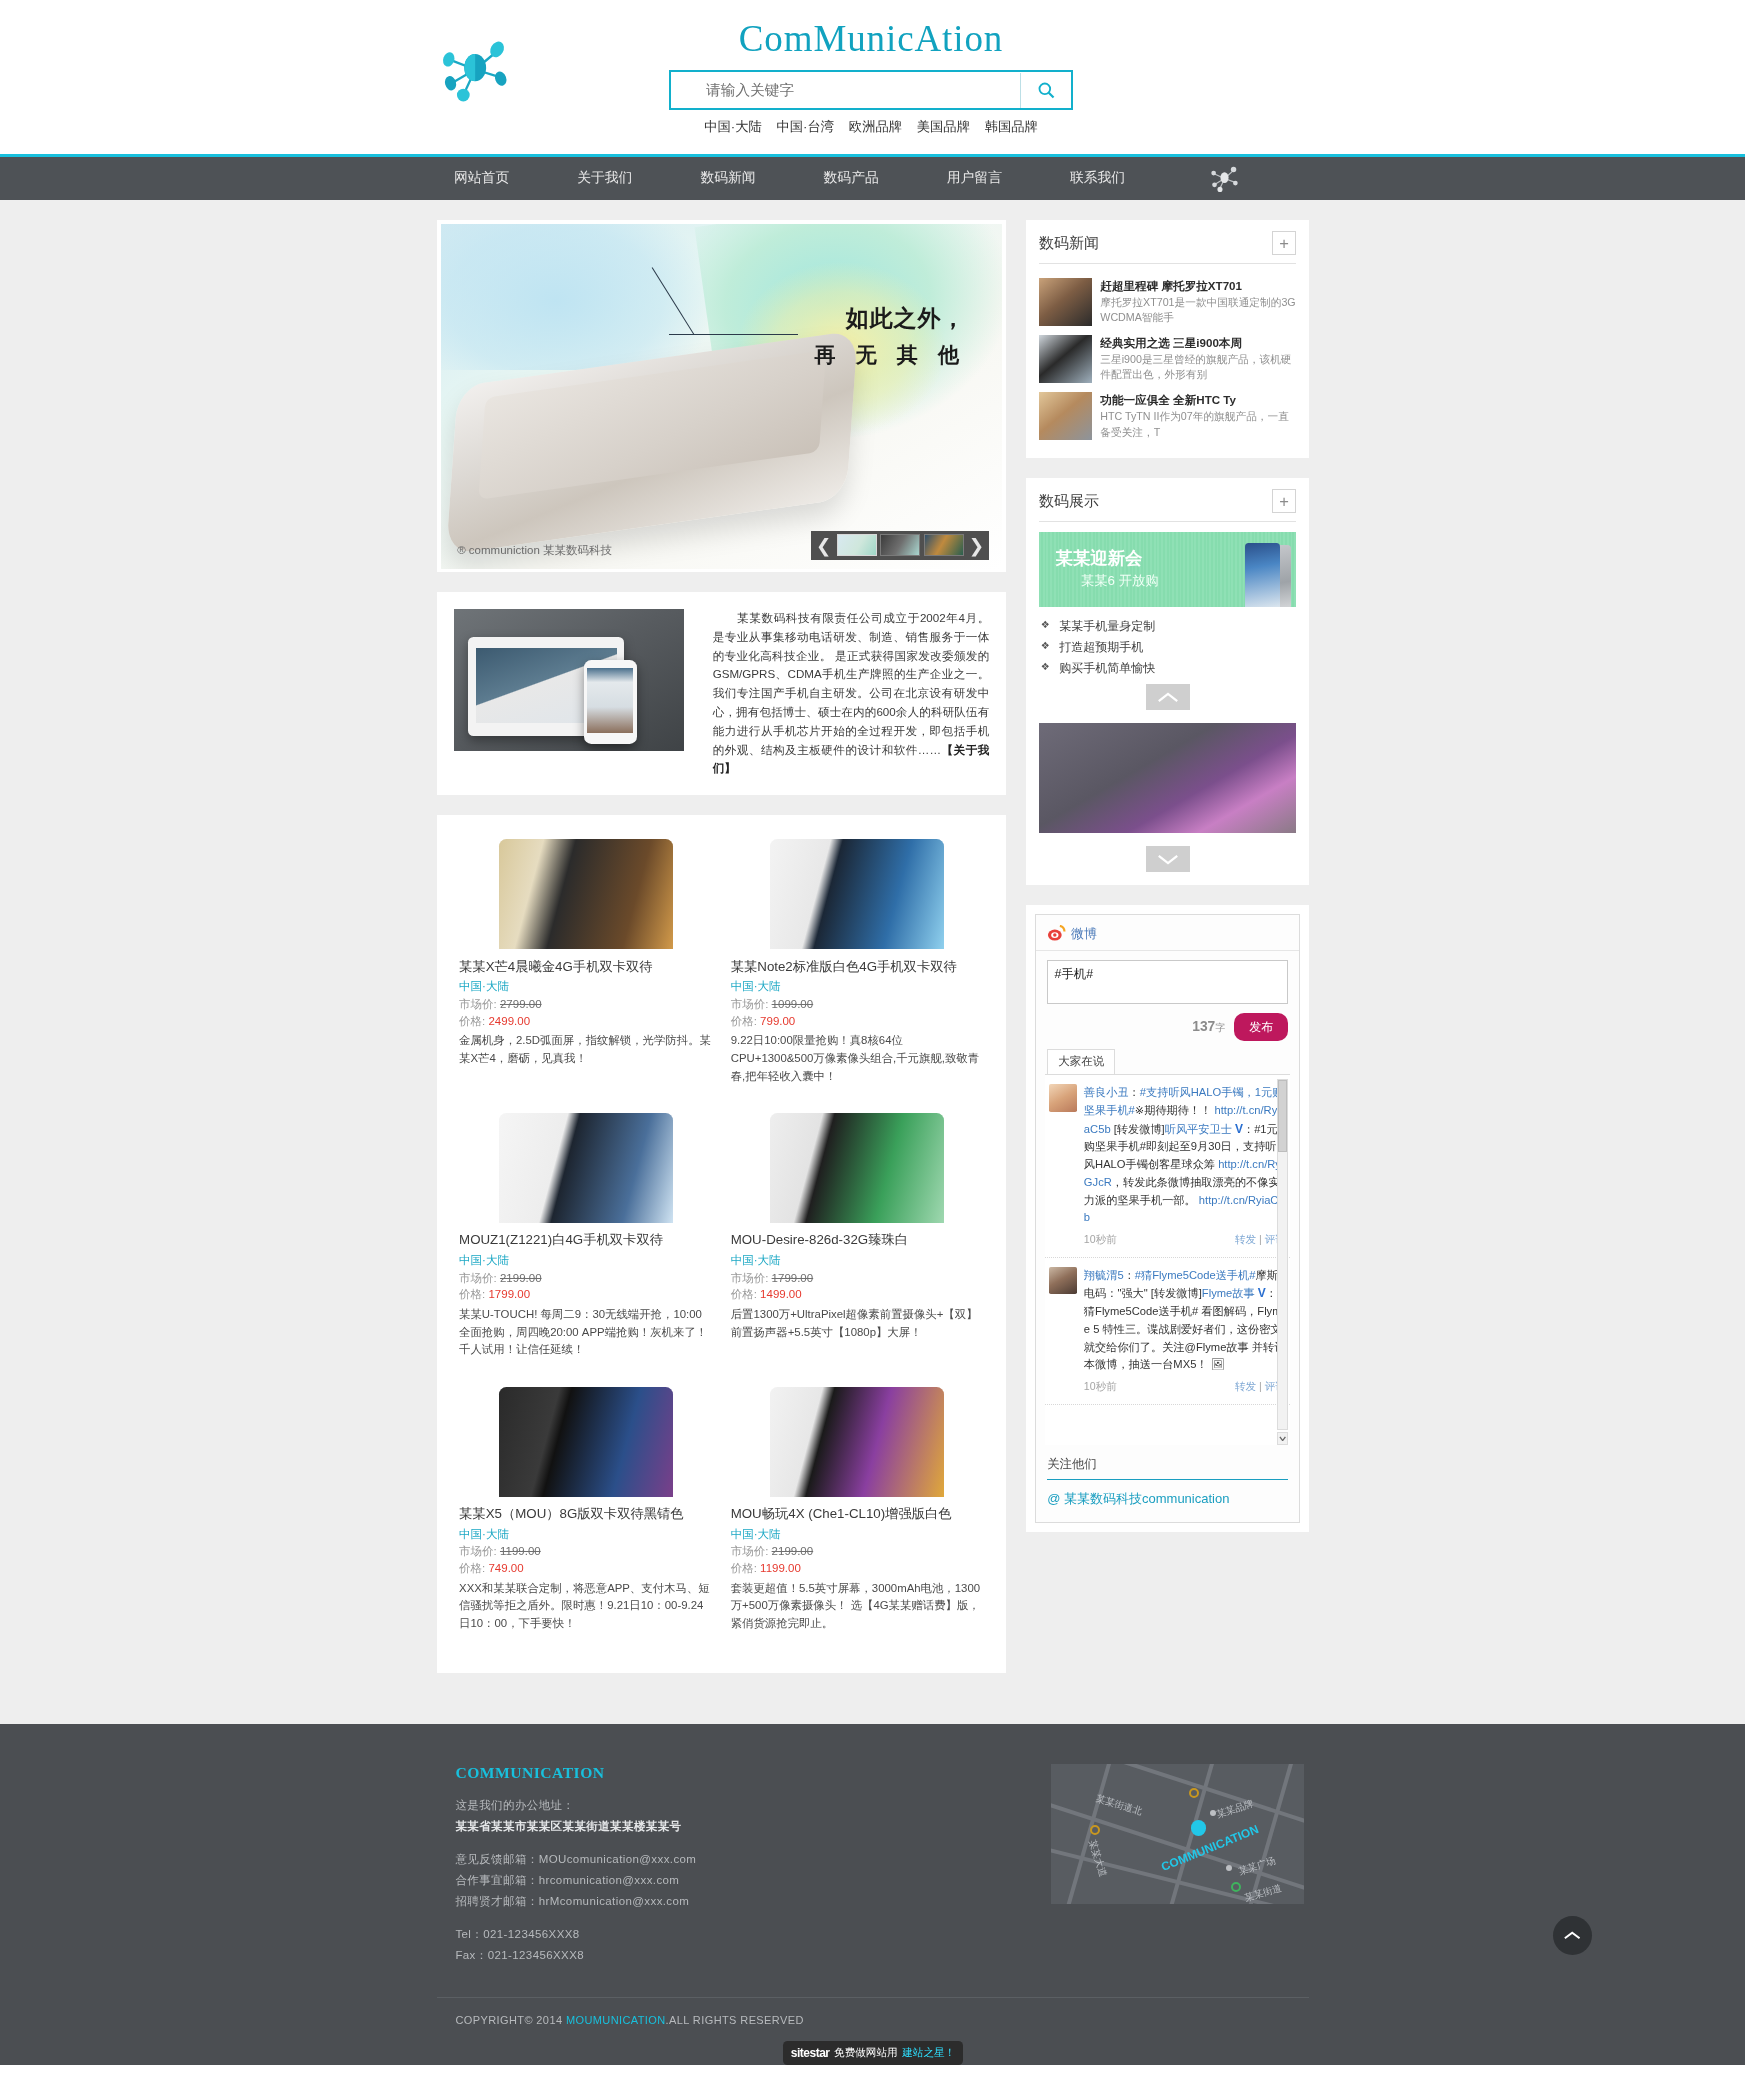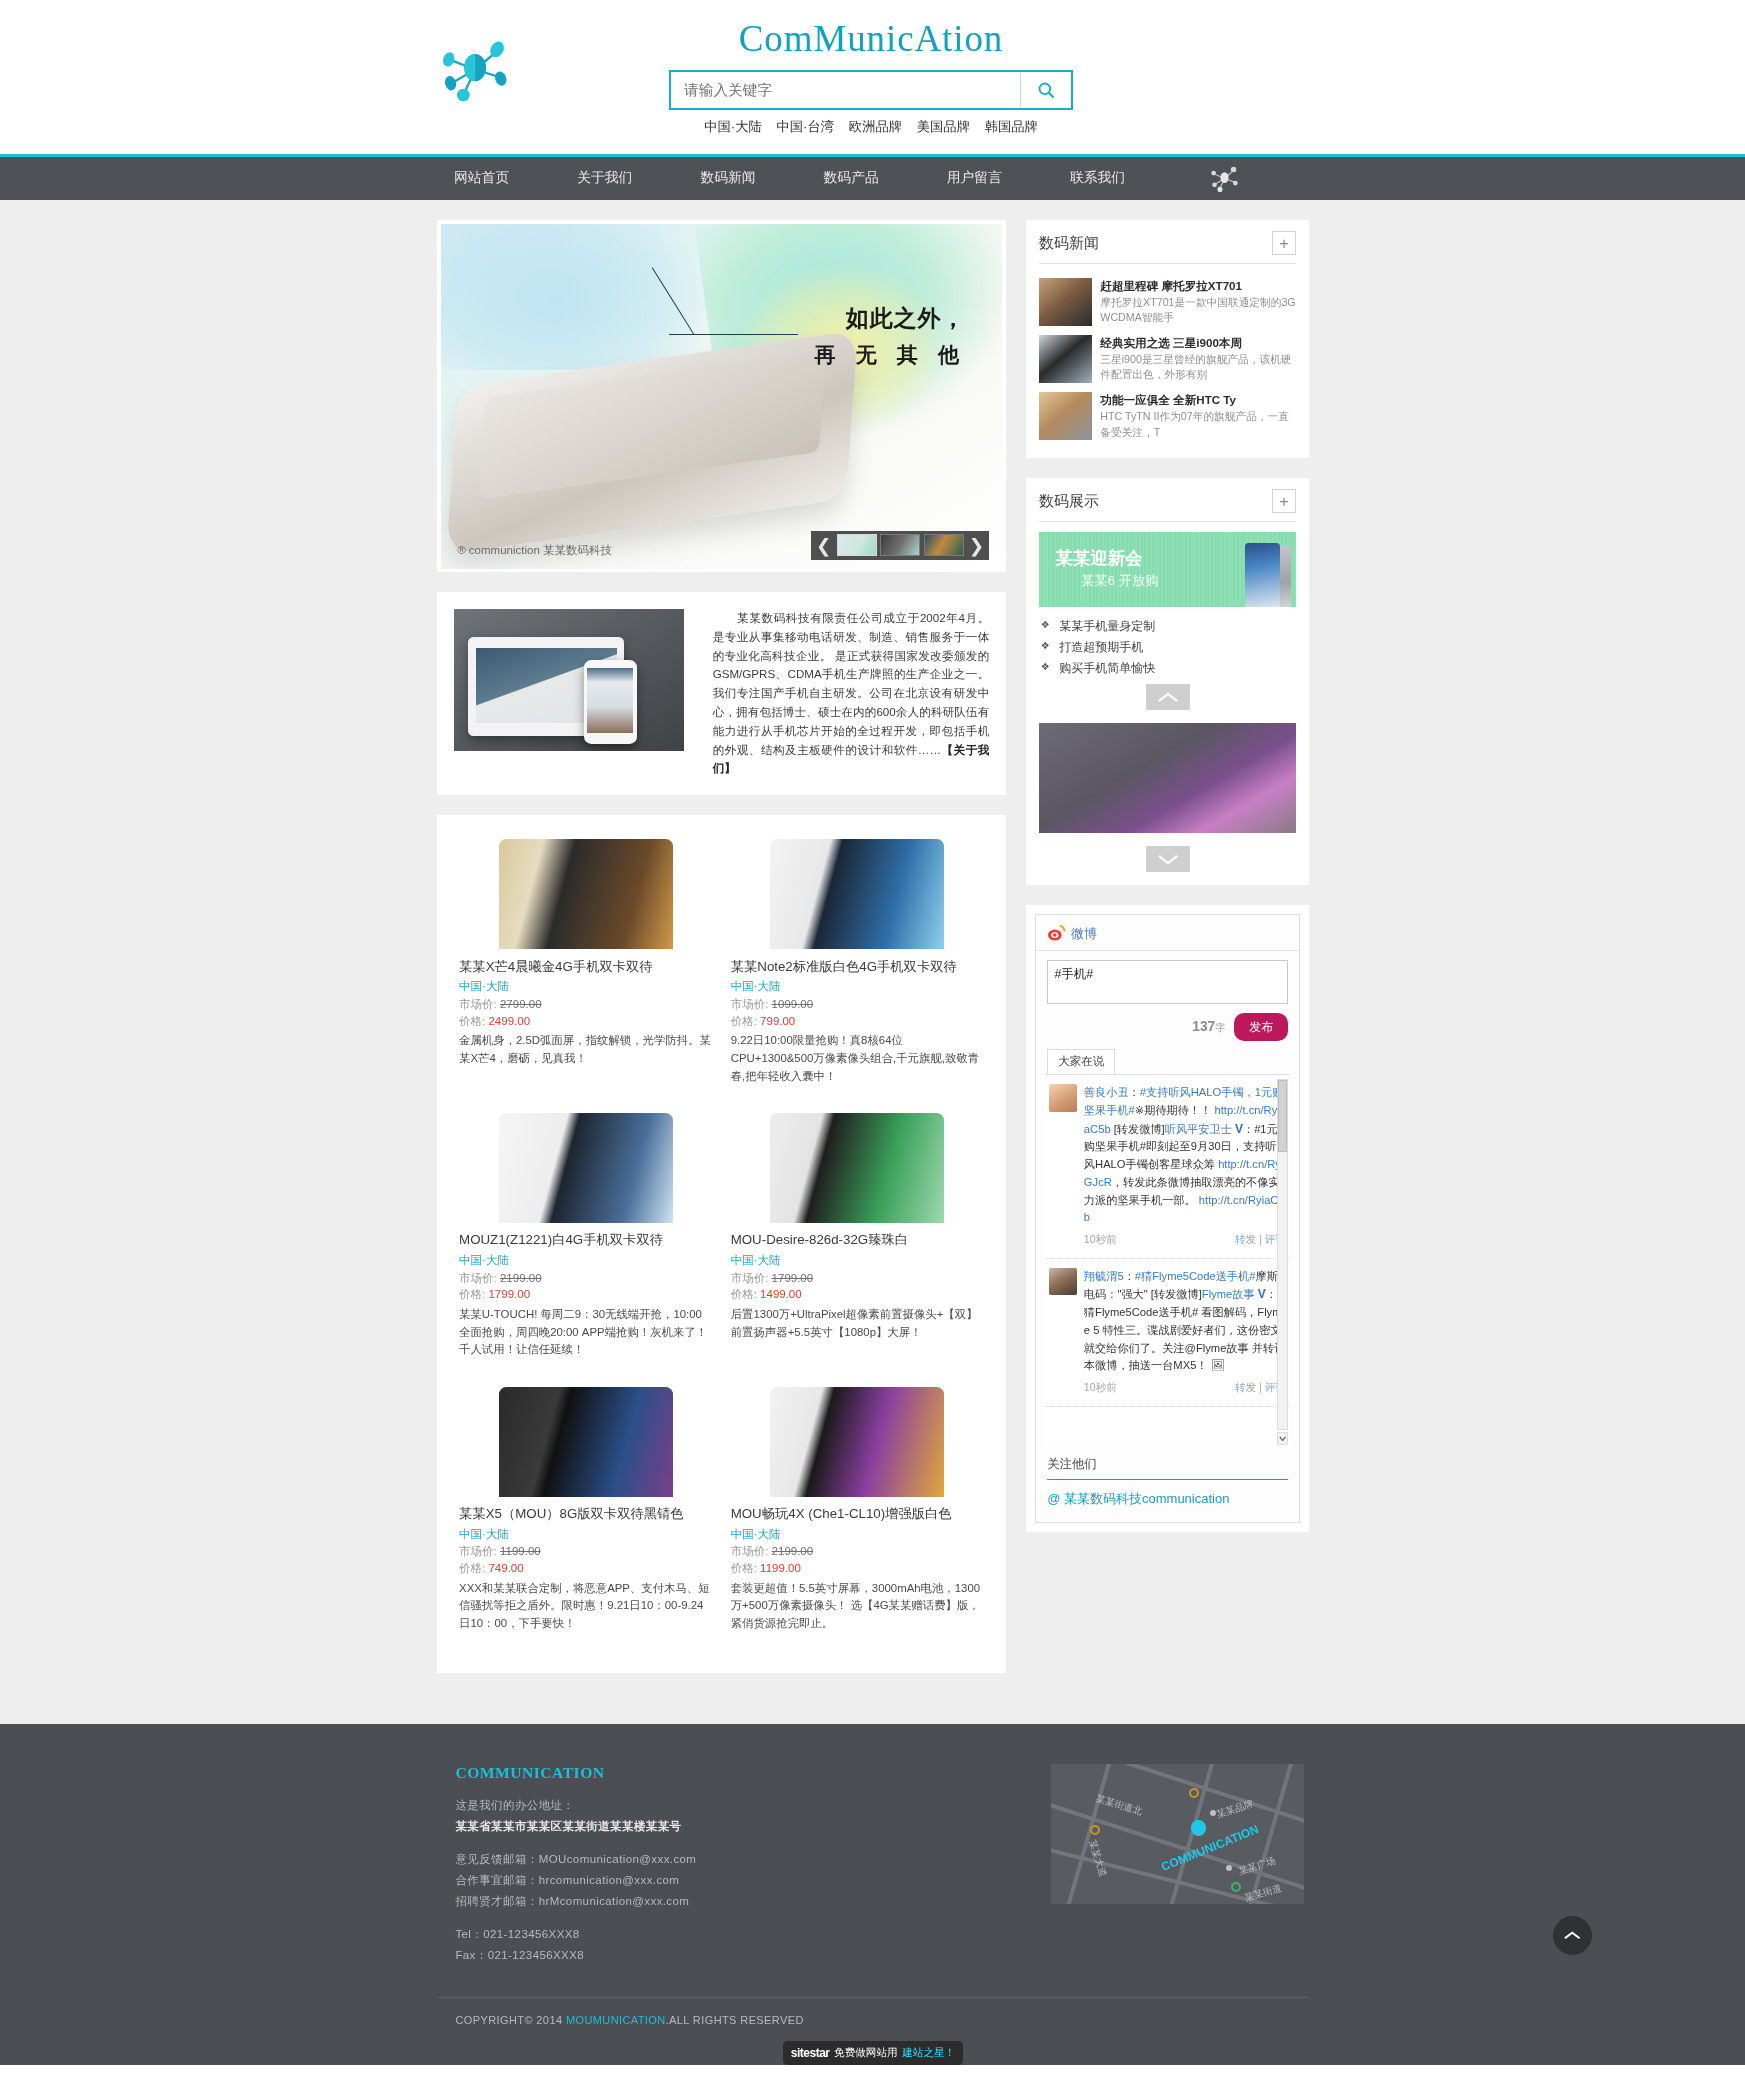--- a/index.html
+++ b/index.html
@@ -34,20 +34,21 @@
     white-space: nowrap;
   }
   .search-wrap {
     position: absolute;
     left: 669px; top: 70px;
     width: 404px; height: 40px;
     border: 2.8px solid #12b0cc;
     background: #fff;
     display: flex;
     align-items: center;
+    padding-left: 22px;
   }
   .search-input {
     flex: 1;
     border: none;
     outline: none;
     height: 35px;
     padding: 0 13px;
     font-size: 14.7px;
     color: #555;
     font-family: "Liberation Sans", sans-serif;
@@ -325,21 +326,21 @@
   .feed-av { width: 27.5px; height: 27.5px; flex:none; border-radius:1.8px; }
   .av1 { background: linear-gradient(150deg,#f2d6b8 0%,#d8a37a 50%,#b9795a 100%); }
   .av2 { background: linear-gradient(150deg,#cbb8a4 0%,#8f6f5a 45%,#4b3b33 100%); }
   .feed-body { min-width:0; font-size: 11.2px; line-height:1.58; color:#333; word-break: break-all; }
   .feed-body a { color:#3b7ac0; text-decoration:none; }
   .feed-v { color:#2a6fd0; font-weight:bold; font-size: 12px; }
   .feed-meta {
     display:flex; align-items:center; justify-content:space-between;
     margin-top: 3.7px; font-size: 10.6px; color:#a5a5a5;
   }
-  .feed-meta .acts span { color:#7fa8d4;font-family:Liberation Serif, serif; }
+  .feed-meta .acts span { color:#7fa8d4; }
   .feed-scroll {
     position:absolute; right: 1.8px; top: 3.7px; width: 11px; bottom: 14.7px; background:#f2f2f2; border:0.9px solid #dcdcdc;
   }
   .feed-scroll .thumb { position:absolute; top:0; left:0; right:0; height: 72px; background:#d2d2d2; border:0.9px solid #bdbdbd; }
   .feed-down {
     position:absolute; right: 1.8px; bottom: 0; width: 11px; height: 13px; background:#f2f2f2;
     border:0.9px solid #dcdcdc; display:flex; align-items:center; justify-content:center; cursor:pointer;
   }
   .follow { padding: 11px 11px 14.7px 11px; }
   .follow-title { font-size: 12.4px; color:#444; padding-bottom: 6.4px; border-bottom: 1.8px solid #1a9ec0; }

